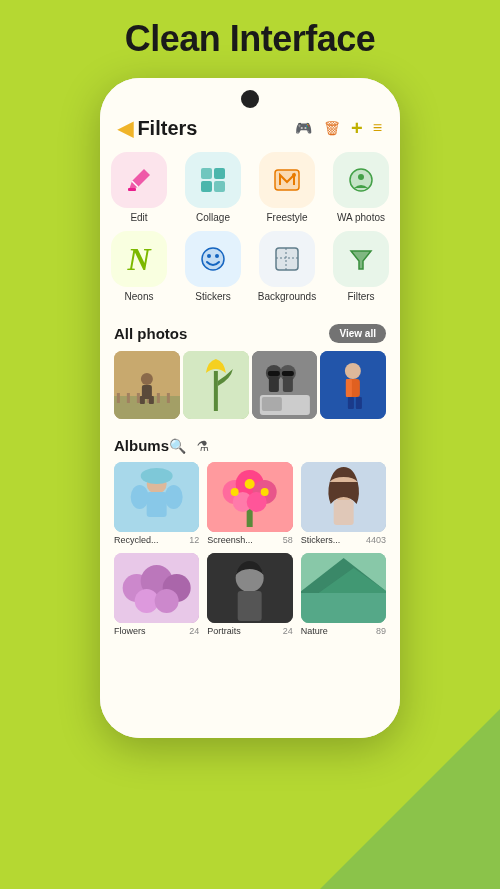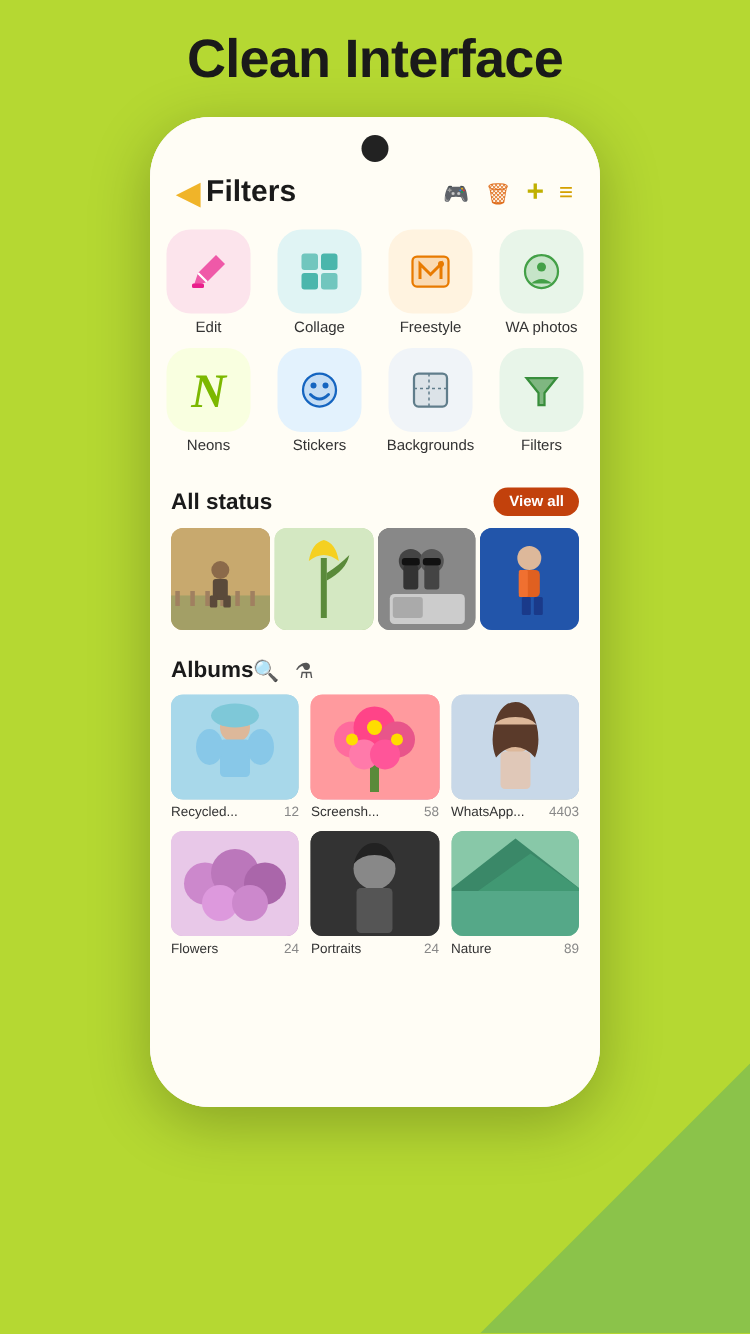--- a/index.html
+++ b/index.html
@@ -171,21 +171,21 @@
       align-items: center;
       justify-content: space-between;
       padding: 6px 14px 8px;
     }
     .section-title {
       font-size: 15px;
       font-weight: 700;
       color: #1a1a1a;
     }
     .view-all-btn {
-      background: #c2410c;
+      background: #737373;
       color: #fff;
       font-size: 10px;
       font-weight: 600;
       padding: 4px 10px;
       border-radius: 20px;
       border: none;
     }
 
     
     .photo-strip {
@@ -397,21 +397,21 @@
             <path d="M5 7 L13 17 L13 25 L17 25 L17 17 L25 7 Z" fill="#388e3c" opacity="0.6"></path>
             <path d="M5 7 L13 17 L13 25 L17 25 L17 17 L25 7 Z" stroke="#388e3c" stroke-width="1.5"></path>
           </svg>
         </div>
         <span class="tool-label">Filters</span>
       </div>
 
     </div>
 
     <div class="section-header">
-      <span class="section-title">All status</span>
+      <span class="section-title">All photos</span>
       <button class="view-all-btn">View all</button>
     </div>
 
     <div class="photo-strip">
       <div class="photo-thumb photo-p1">
         <svg width="100%" height="100%" viewBox="0 0 70 68" preserveAspectRatio="xMidYMid slice">
           <rect width="70" height="68" fill="#c8a96e"></rect>
           <rect x="0" y="45" width="70" height="23" fill="#8b9a60" opacity="0.6"></rect>
 
           <rect x="5" y="42" width="3" height="10" fill="#a08060"></rect>
@@ -528,21 +528,21 @@
               <rect width="90" height="70" fill="#c8d8e8"></rect>
 
               <circle cx="45" cy="25" r="14" fill="#ddb89a"></circle>
 
               <path d="M31 20 Q35 5 45 5 Q55 5 59 20 Q55 15 45 15 Q35 15 31 20Z" fill="#5a3a2a"></path>
               <path d="M31 20 Q28 32 32 42 Q38 35 45 35 Q52 35 58 42 Q62 32 59 20" fill="#5a3a2a"></path>
               <rect x="35" y="38" width="20" height="25" rx="3" fill="#e0c8b8"></rect>
             </svg>
           </div>
           <div class="album-info">
-            <span class="album-name">WhatsApp...</span>
+            <span class="album-name">Stickers...</span>
             <span class="album-count">4403</span>
           </div>
         </div>
       </div>
 
       <div class="albums-grid-2">
         <div class="album-item">
           <div class="album-thumb album-t4">
             <svg width="100%" height="70" viewBox="0 0 90 70" preserveAspectRatio="xMidYMid slice">
               <rect width="90" height="70" fill="#e8c8e8"></rect>

